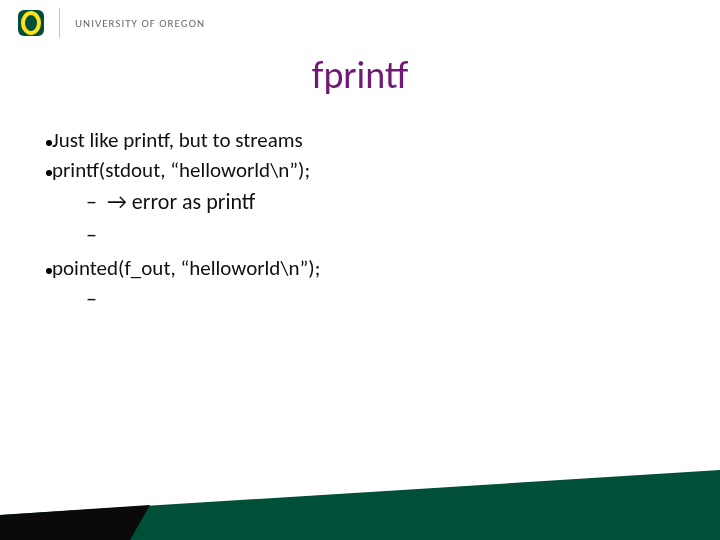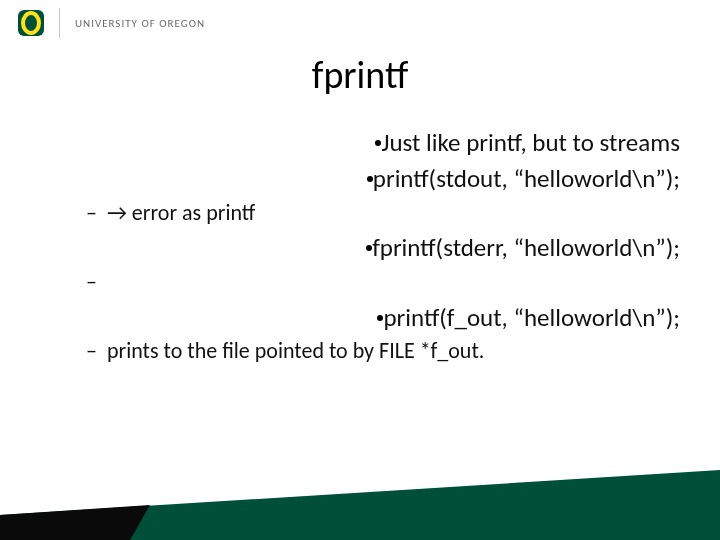--- a/index.html
+++ b/index.html
@@ -36,37 +36,36 @@
     height: 30px;
     background: #c7c7c7;
   }
   .title {
     position: absolute;
     top: 52px;
     left: 0;
     width: 100%;
     text-align: center;
     font-size: 38px;
-    color: #000000;
+    color: #701a75;
     font-weight: 400;
   }
   .content {
     position: absolute;
     top: 126px;
     left: 46px;
     right: 40px;
     color: #111;
   }
   .bullet-l1 {
     display: flex;
     align-items: flex-start;
-    font-size: 25px;
+    font-size: 21px;
     line-height: 1.35;
     margin-bottom: 2px;
-    justify-content: flex-end;
   }
   .bullet-l1 .dot {
     width: 6px;
     height: 6px;
     background: #000;
     border-radius: 50%;
     margin-top: 14px;
     flex-shrink: 0;
   }
   .bullet-l2 {
@@ -114,34 +113,29 @@
       <span>Just like printf, but to streams</span>
     </div>
     <div class="bullet-l1">
       <span class="dot"></span>
       <span>printf(stdout, “helloworld\n”);</span>
     </div>
     <div class="bullet-l2">
       <span class="dash">–</span>
       <span>→ error as printf</span>
     </div>
-    <div class="bullet-l1">
-      <span class="dot"></span>
-      <span>fprintf(stderr, “helloworld\n”);</span>
-    </div>
     <div class="bullet-l2">
       <span class="dash">–</span>
     </div>
     <div class="bullet-l1">
       <span class="dot"></span>
-      <span>printf(f_out, “helloworld\n”);</span>
+      <span>pointed(f_out, “helloworld\n”);</span>
     </div>
     <div class="bullet-l2">
       <span class="dash">–</span>
-      <span>prints to the file pointed to by FILE *f_out.</span>
     </div>
   </div>
 
   <svg class="footer-shape" viewBox="0 0 720 80" preserveAspectRatio="none">
     <polygon points="0,55 720,10 720,80 0,80" fill="#004F39"></polygon>
     <polygon points="0,80 0,55 150,45 130,80" fill="#0a0a0a"></polygon>
   </svg>
 
 </div>
 

